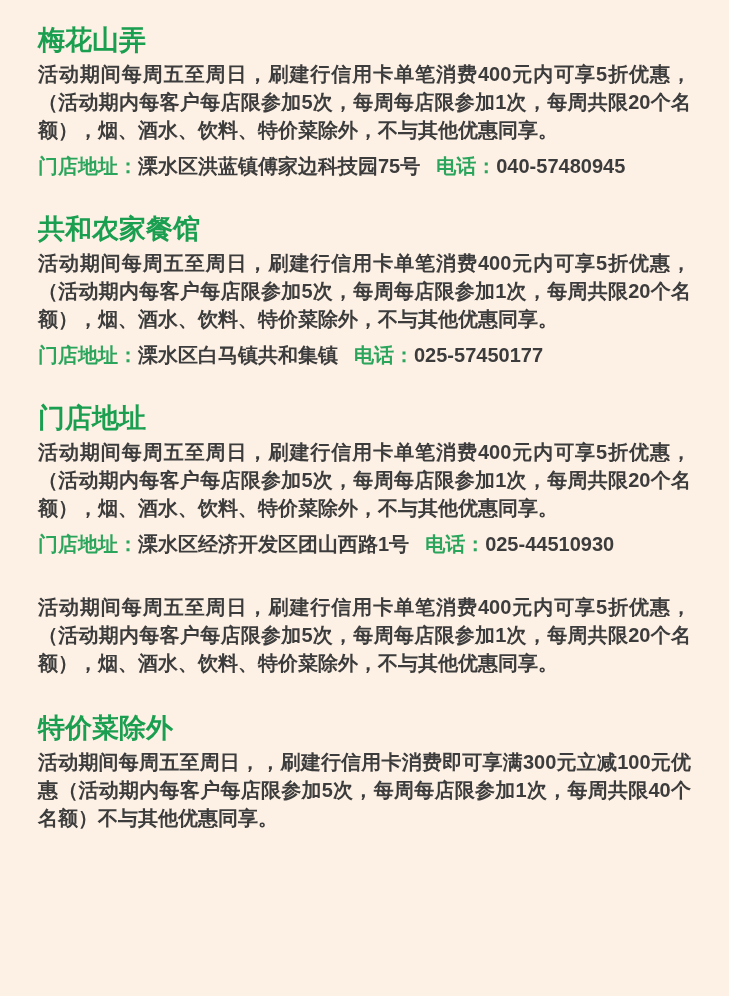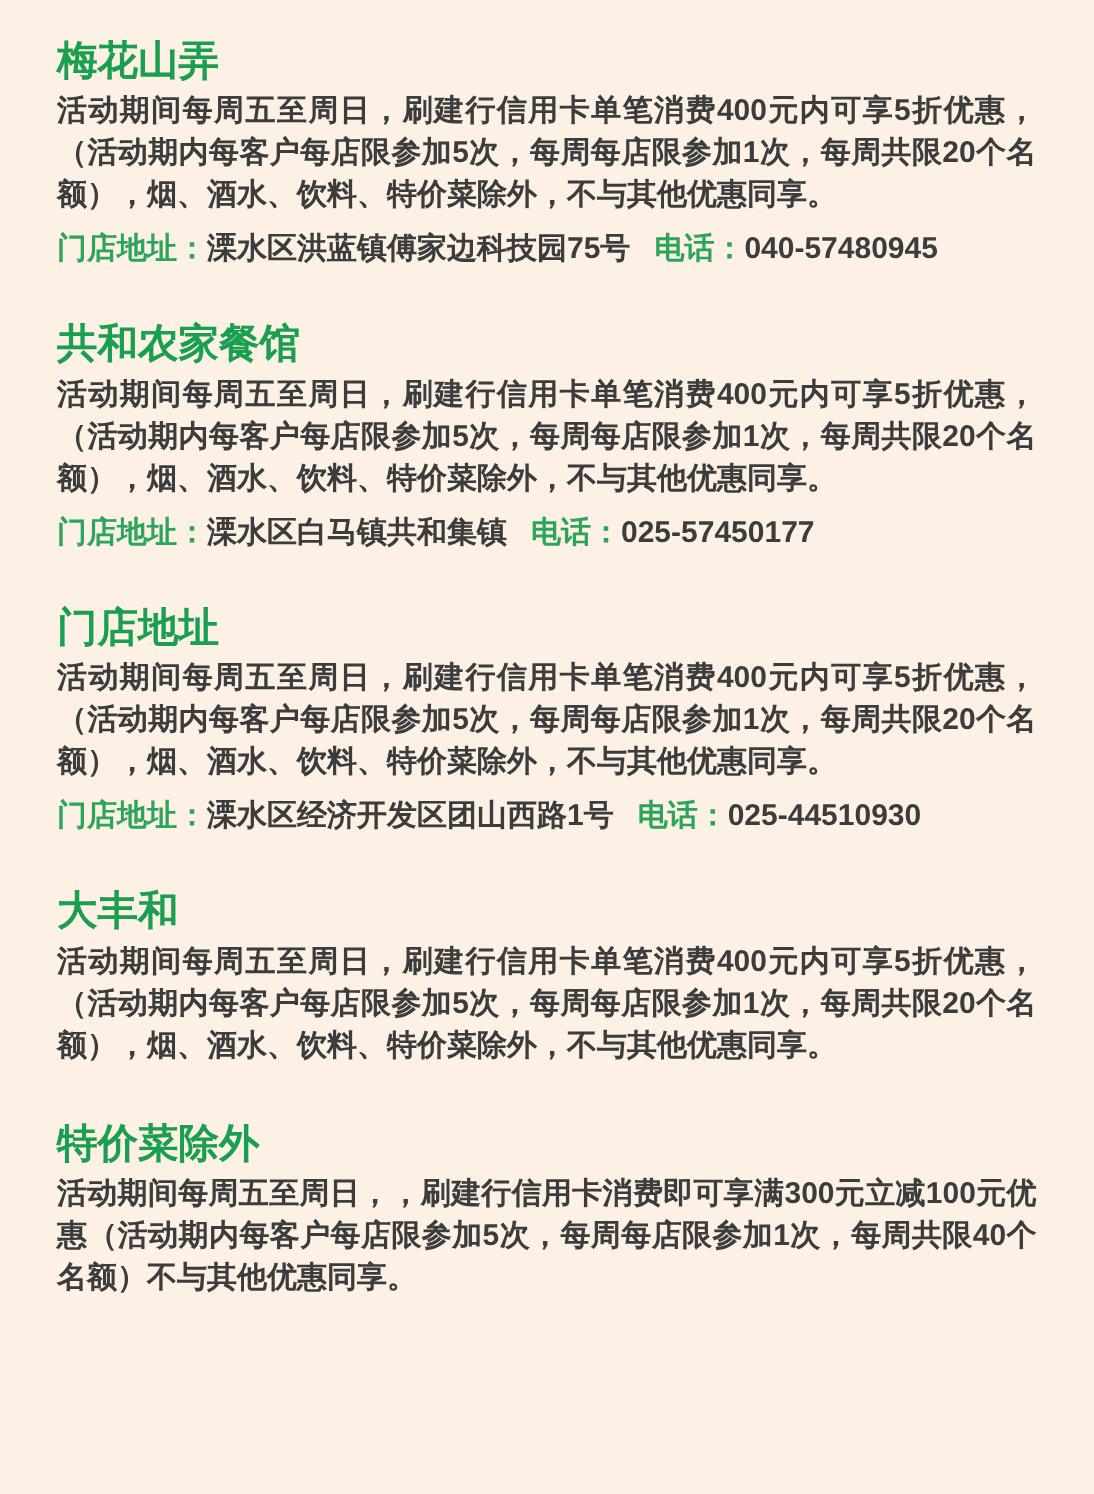--- a/index.html
+++ b/index.html
@@ -72,21 +72,20 @@
 
   <section class="merchant">
     <h2>门店地址</h2>
     <p class="promo">活动期间每周五至周日，刷建行信用卡单笔消费400元内可享5折优惠，（活动期内每客户每店限参加5次，每周每店限参加1次，每周共限20个名额），烟、酒水、饮料、特价菜除外，不与其他优惠同享。</p>
     <p class="contact">
       <span class="label">门店地址：</span><span class="value">溧水区经济开发区团山西路1号</span><span class="label phone-label">电话：</span><span class="value">025-44510930</span>
     </p>
   </section>
 
   <section class="merchant">
-    <h2>大丰和</h2>
     <p class="promo">活动期间每周五至周日，刷建行信用卡单笔消费400元内可享5折优惠，（活动期内每客户每店限参加5次，每周每店限参加1次，每周共限20个名额），烟、酒水、饮料、特价菜除外，不与其他优惠同享。</p>
   </section>
 
   <section class="merchant">
     <h2>特价菜除外</h2>
     <p class="promo">活动期间每周五至周日，，刷建行信用卡消费即可享满300元立减100元优惠（活动期内每客户每店限参加5次，每周每店限参加1次，每周共限40个名额）不与其他优惠同享。</p>
   </section>
 
 </div>
 

